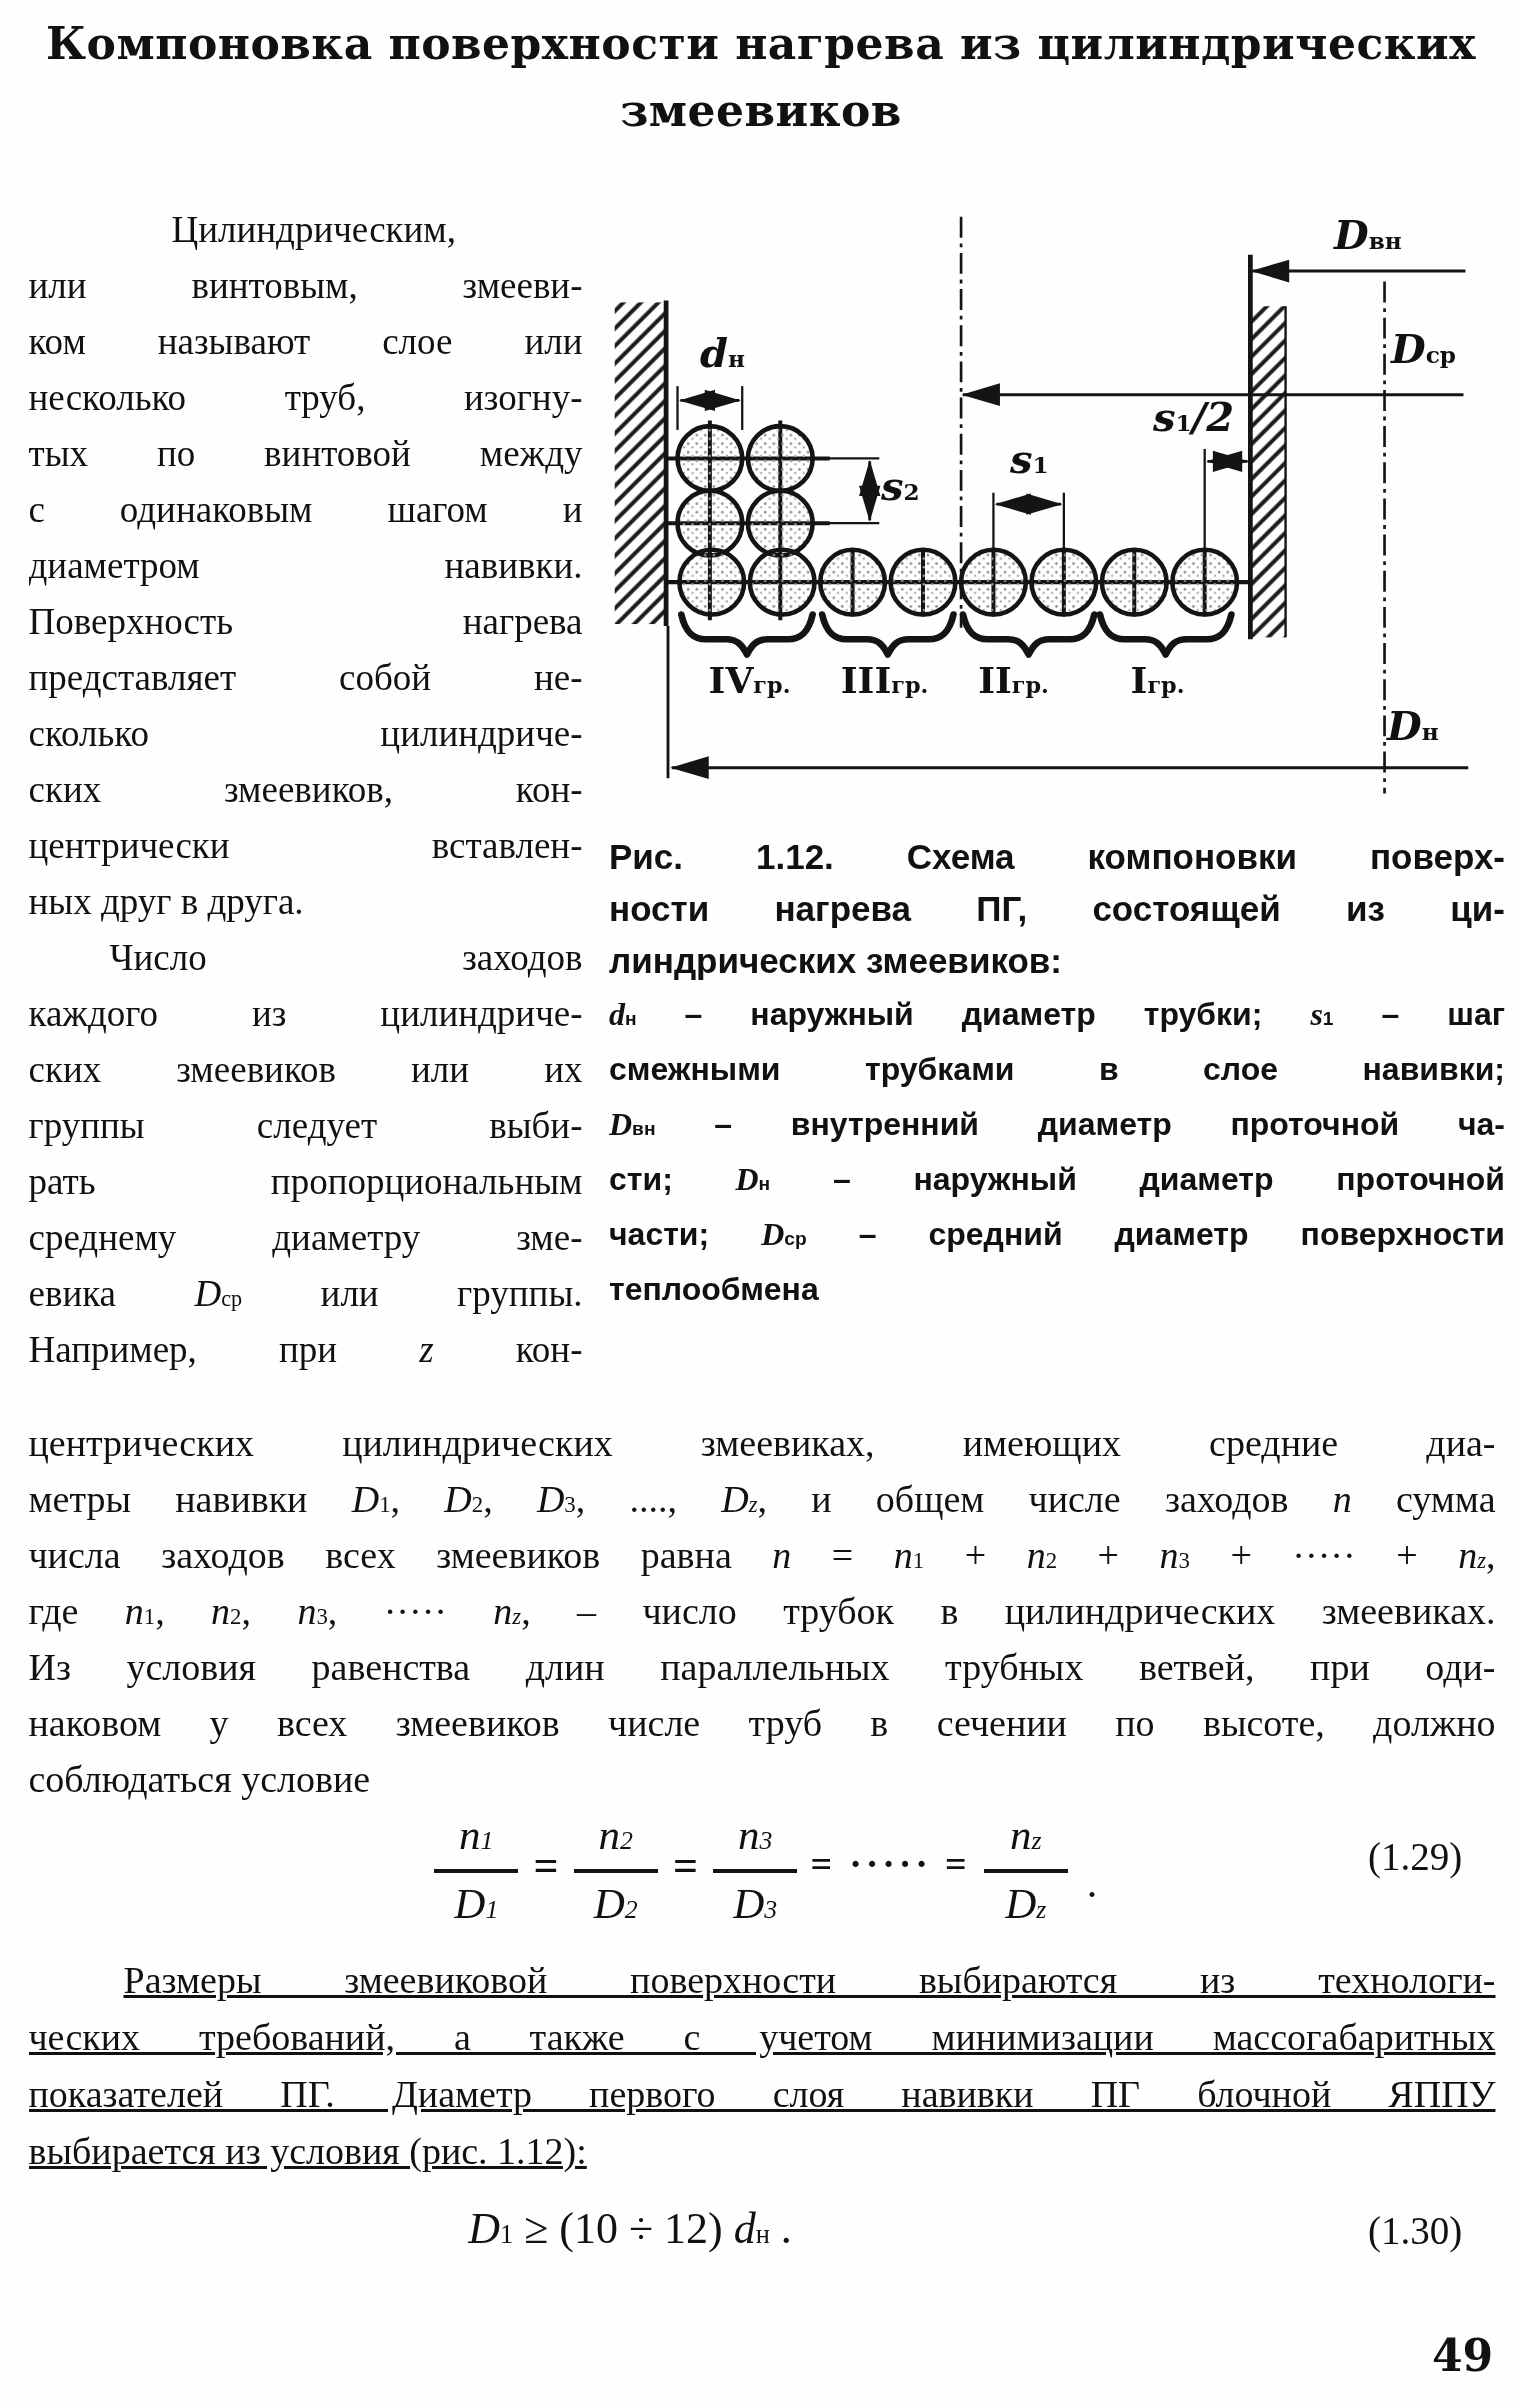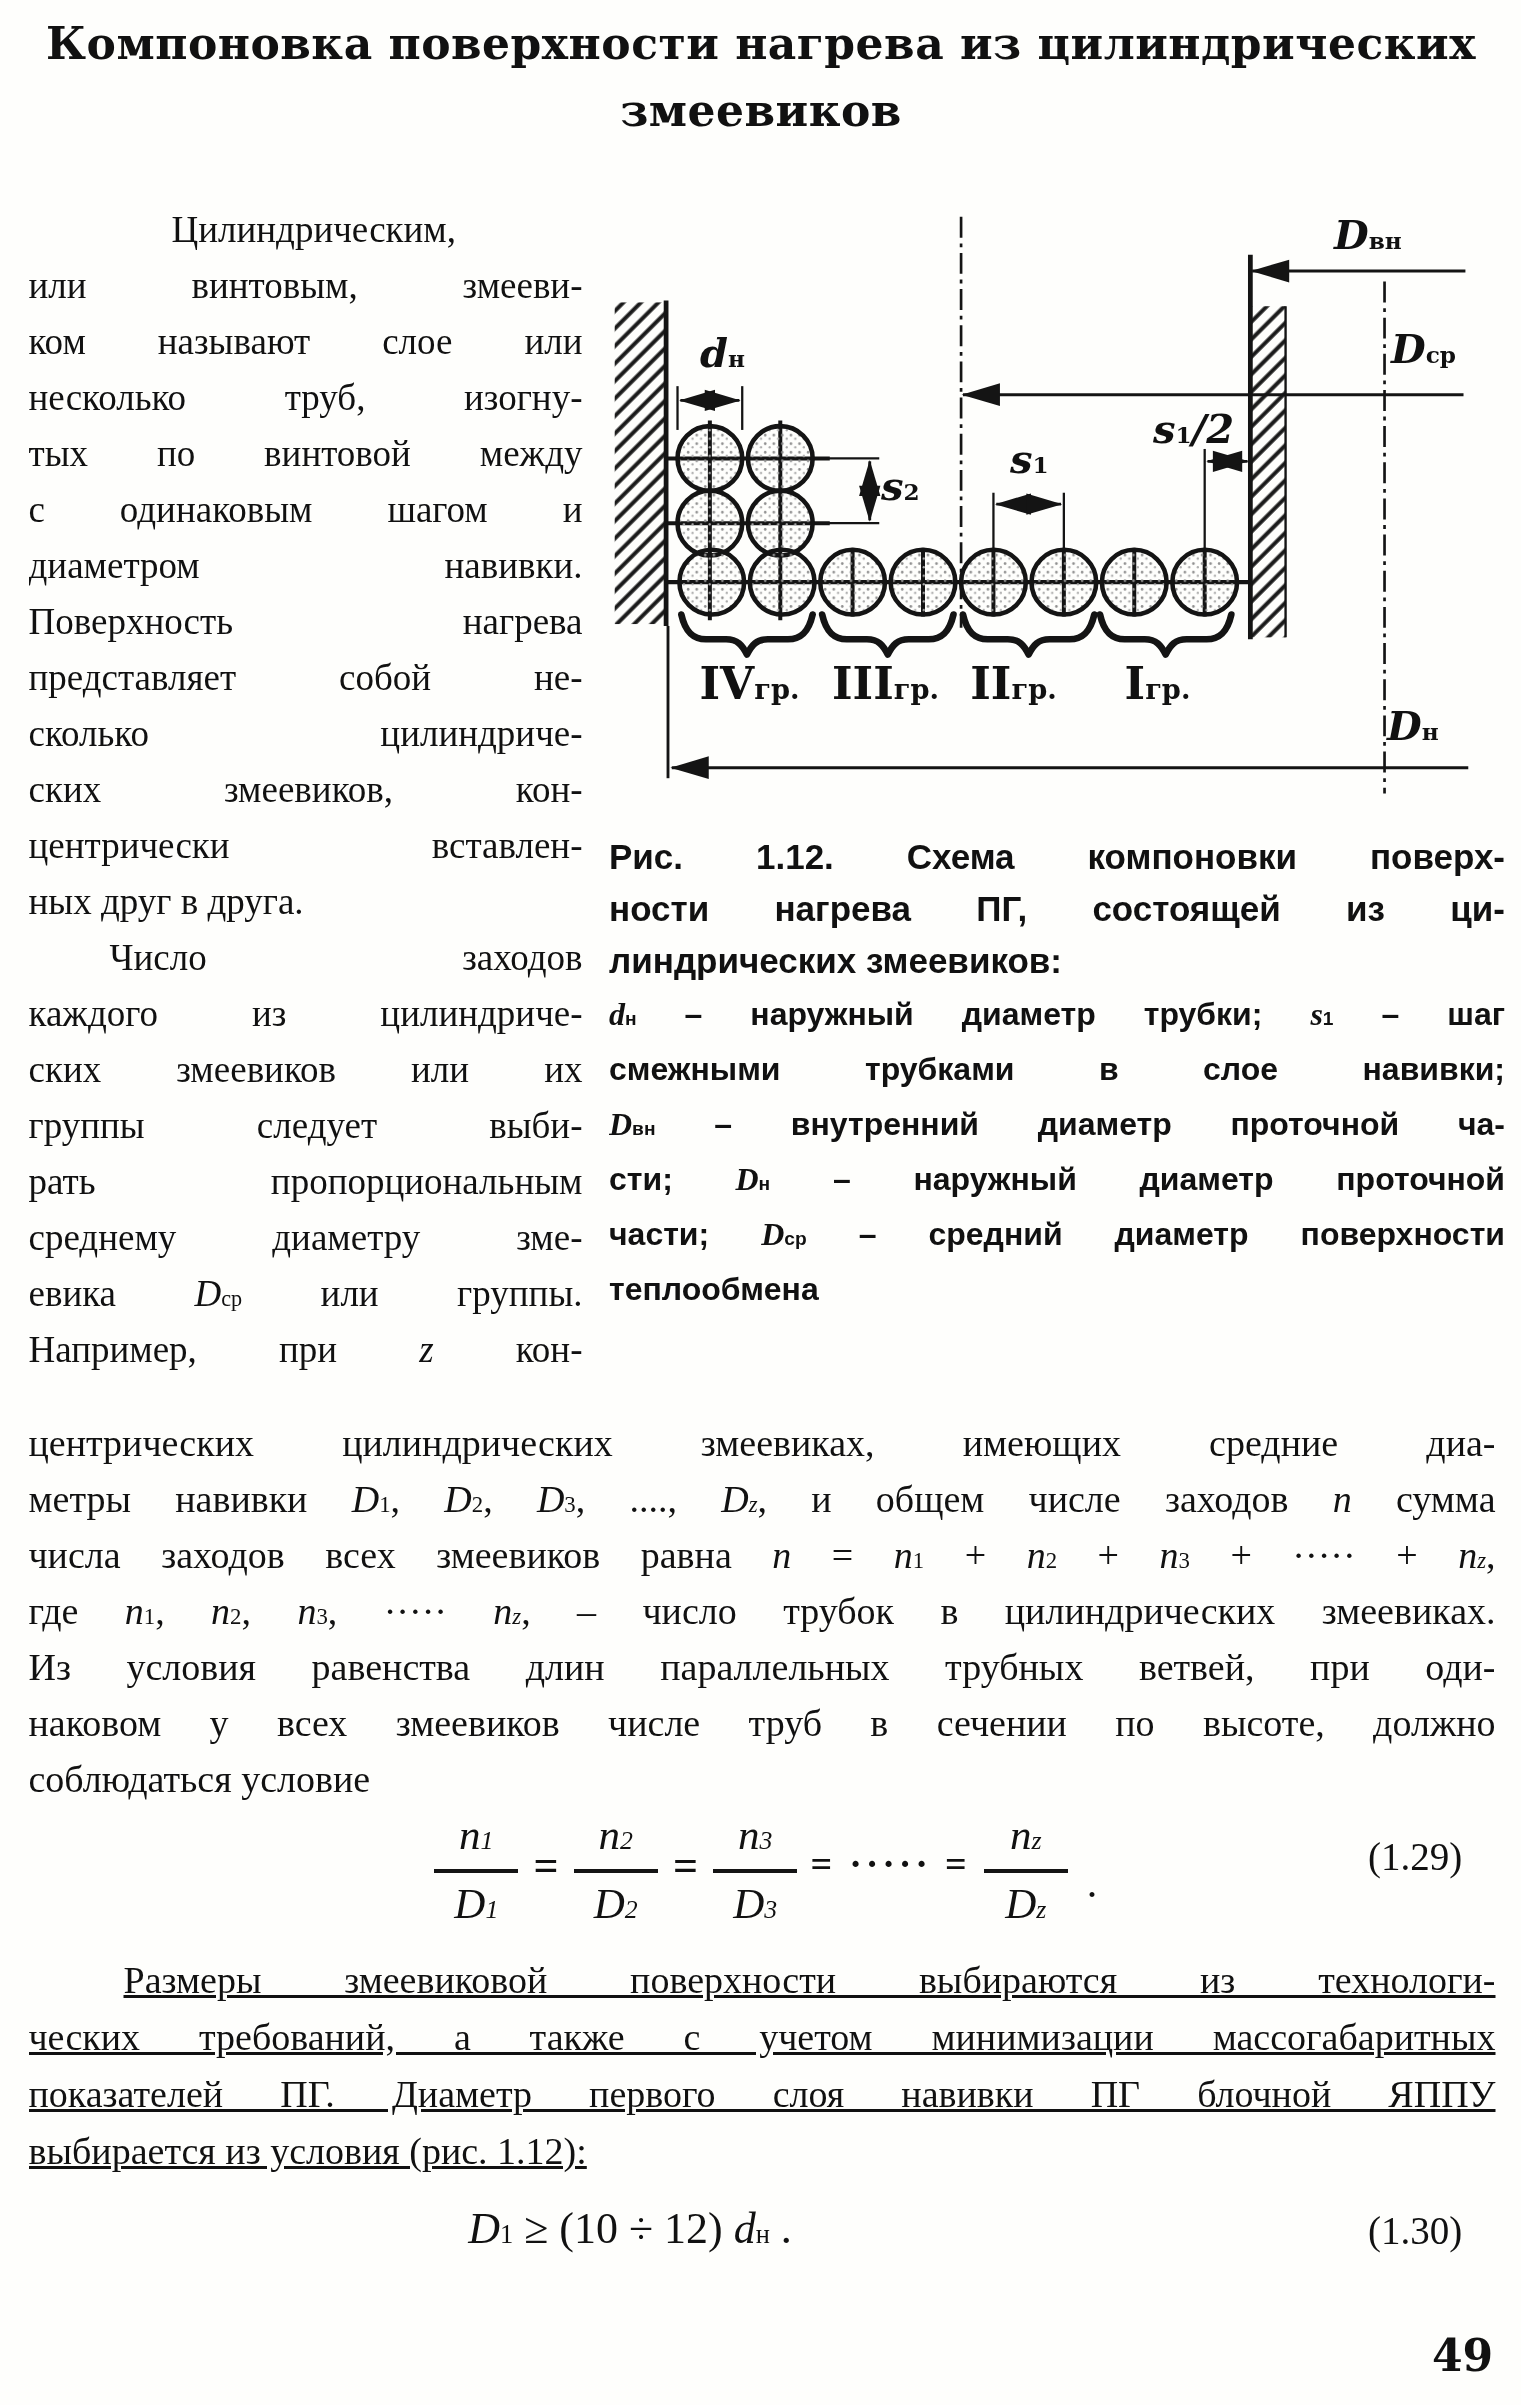--- a/index.html
+++ b/index.html
@@ -27,21 +27,21 @@
   
   .figwrap { position:absolute; left:609px; top:133px; width:904px; height:709px; }
   .figwrap svg { position:absolute; left:0; top:0; }
   .flabel {
     position:absolute; font-family:"DejaVu Serif", serif; font-style:italic;
     font-weight:700; font-size:40px; line-height:1; white-space:nowrap;
   }
   .flabel sub { font-style:normal; font-weight:700; font-size:58%; vertical-align:-26%; }
   .glabel {
     position:absolute; width:105px; text-align:center; white-space:nowrap;
-    font-family:"DejaVu Serif", serif; font-weight:700; font-size:44px; line-height:1;
+    font-family:"DejaVu Serif", serif; font-weight:700; font-size:36px; line-height:1;
   }
   .glabel sub { font-size:62%; font-weight:700; vertical-align:-10%; }
   
   .caption { position:absolute; left:609px; top:831px; width:896px;
     font-family:"Liberation Sans", sans-serif; font-weight:700; }
   .caption .capA { height:52px; line-height:52px; font-size:35px; }
   .caption .capB { height:55px; line-height:55px; font-size:32px; }
   .caption i { font-family:"Liberation Serif", serif; }
   
   .bodyblock { position:absolute; left:28.5px; top:1415px; width:1467px; }
@@ -192,21 +192,21 @@
           <path d="M224,506 C228,524 236,532 250,532 L271,532 C283,532 288,538 293,548 C298,538 303,532 315,532 L336,532 C350,532 358,524 362,506"></path>
           <path d="M372,506 C376,524 384,532 398,532 L419,532 C431,532 436,538 441,548 C446,538 451,532 463,532 L484,532 C498,532 506,524 510,506"></path>
           <path d="M516,506 C520,524 528,532 542,532 L563,532 C575,532 580,538 585,548 C590,538 595,532 607,532 L628,532 C642,532 650,524 654,506"></path>
         </g>
       </g>
     </svg>
 
     <div class="flabel" style="left:91px;  top:200px;"><i>d</i><sub>н</sub></div>
     <div class="flabel" style="left:272px; top:333px;"><i>s</i><sub>2</sub></div>
     <div class="flabel" style="left:401px; top:306px;"><i>s</i><sub>1</sub></div>
-    <div class="flabel" style="left:544px; top:264px;margin-top:12px;"><i>s</i><sub>1</sub>/2</div>
+    <div class="flabel" style="left:544px; top:264px;"><i>s</i><sub>1</sub>/2</div>
     <div class="flabel" style="left:725px; top:82px;"><i>D</i><sub>вн</sub></div>
     <div class="flabel" style="left:782px; top:196px;"><i>D</i><sub>ср</sub></div>
     <div class="flabel" style="left:778px; top:573px;"><i>D</i><sub>н</sub></div>
     <div class="glabel" style="left:88px;  top:529px;">IV<sub>гр.</sub></div>
     <div class="glabel" style="left:223px; top:529px;">III<sub>гр.</sub></div>
     <div class="glabel" style="left:352px; top:529px;">II<sub>гр.</sub></div>
     <div class="glabel" style="left:496px; top:529px;">I<sub>гр.</sub></div>
   </div>
 
   <div class="caption">

